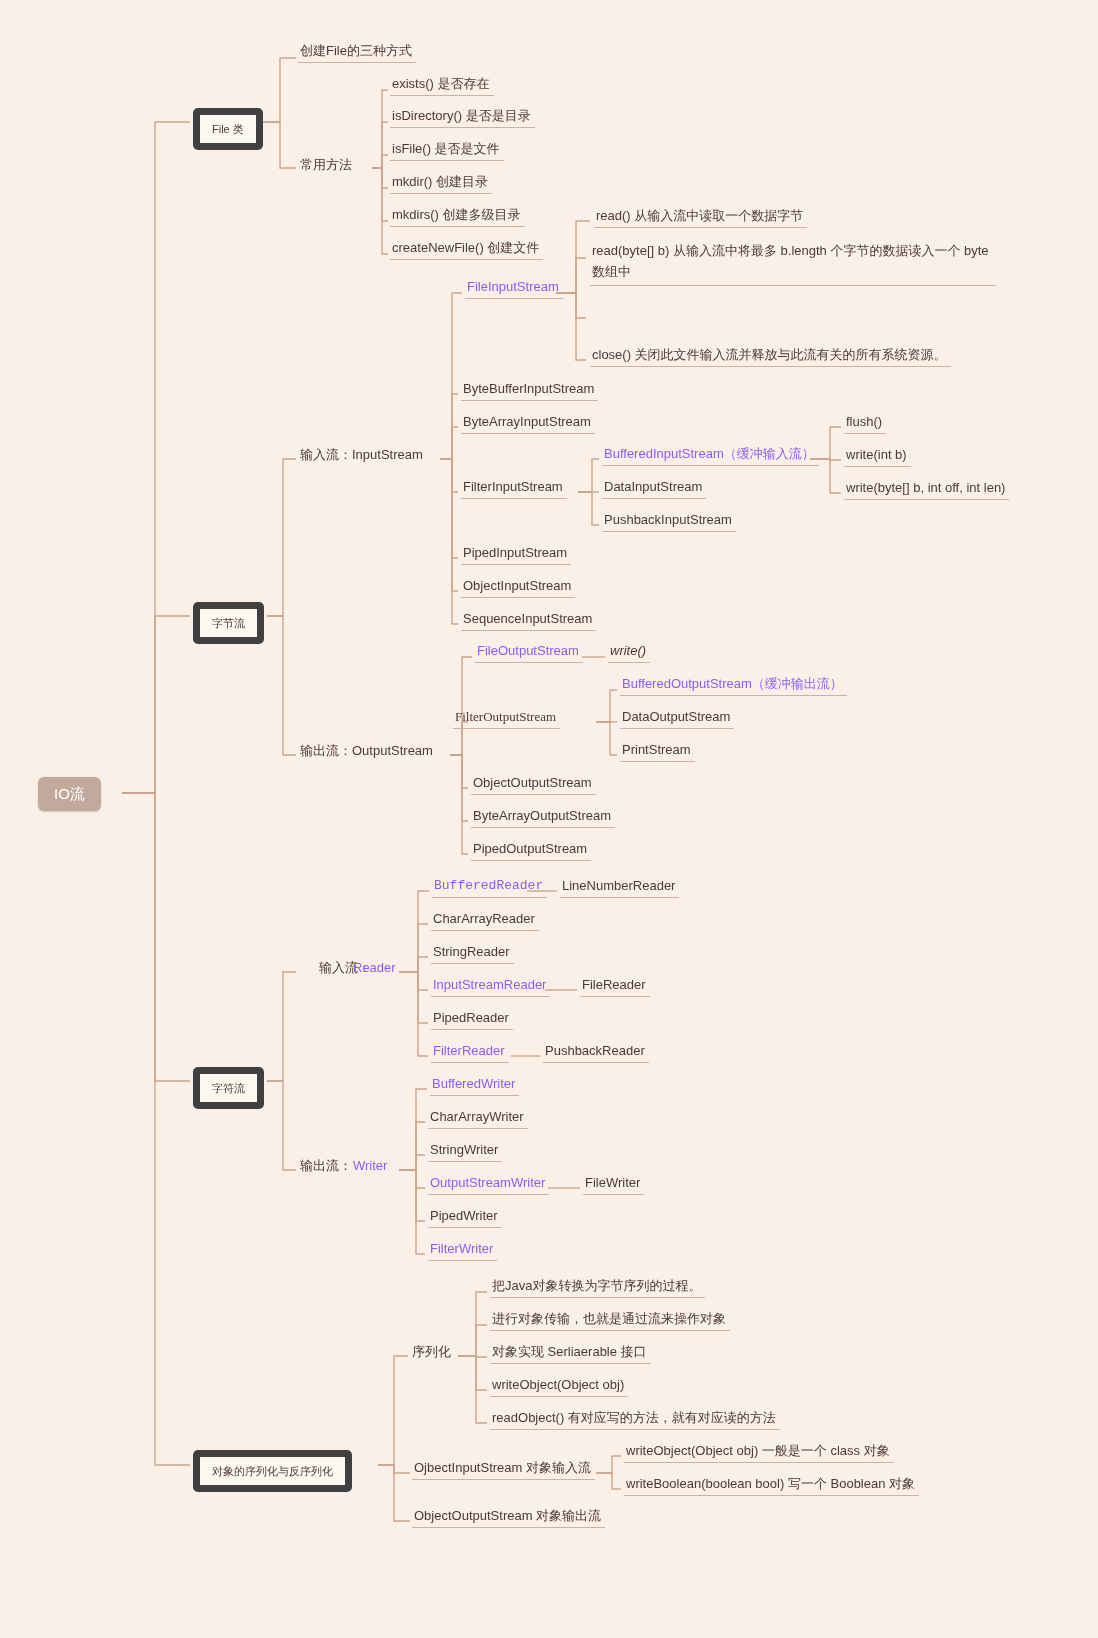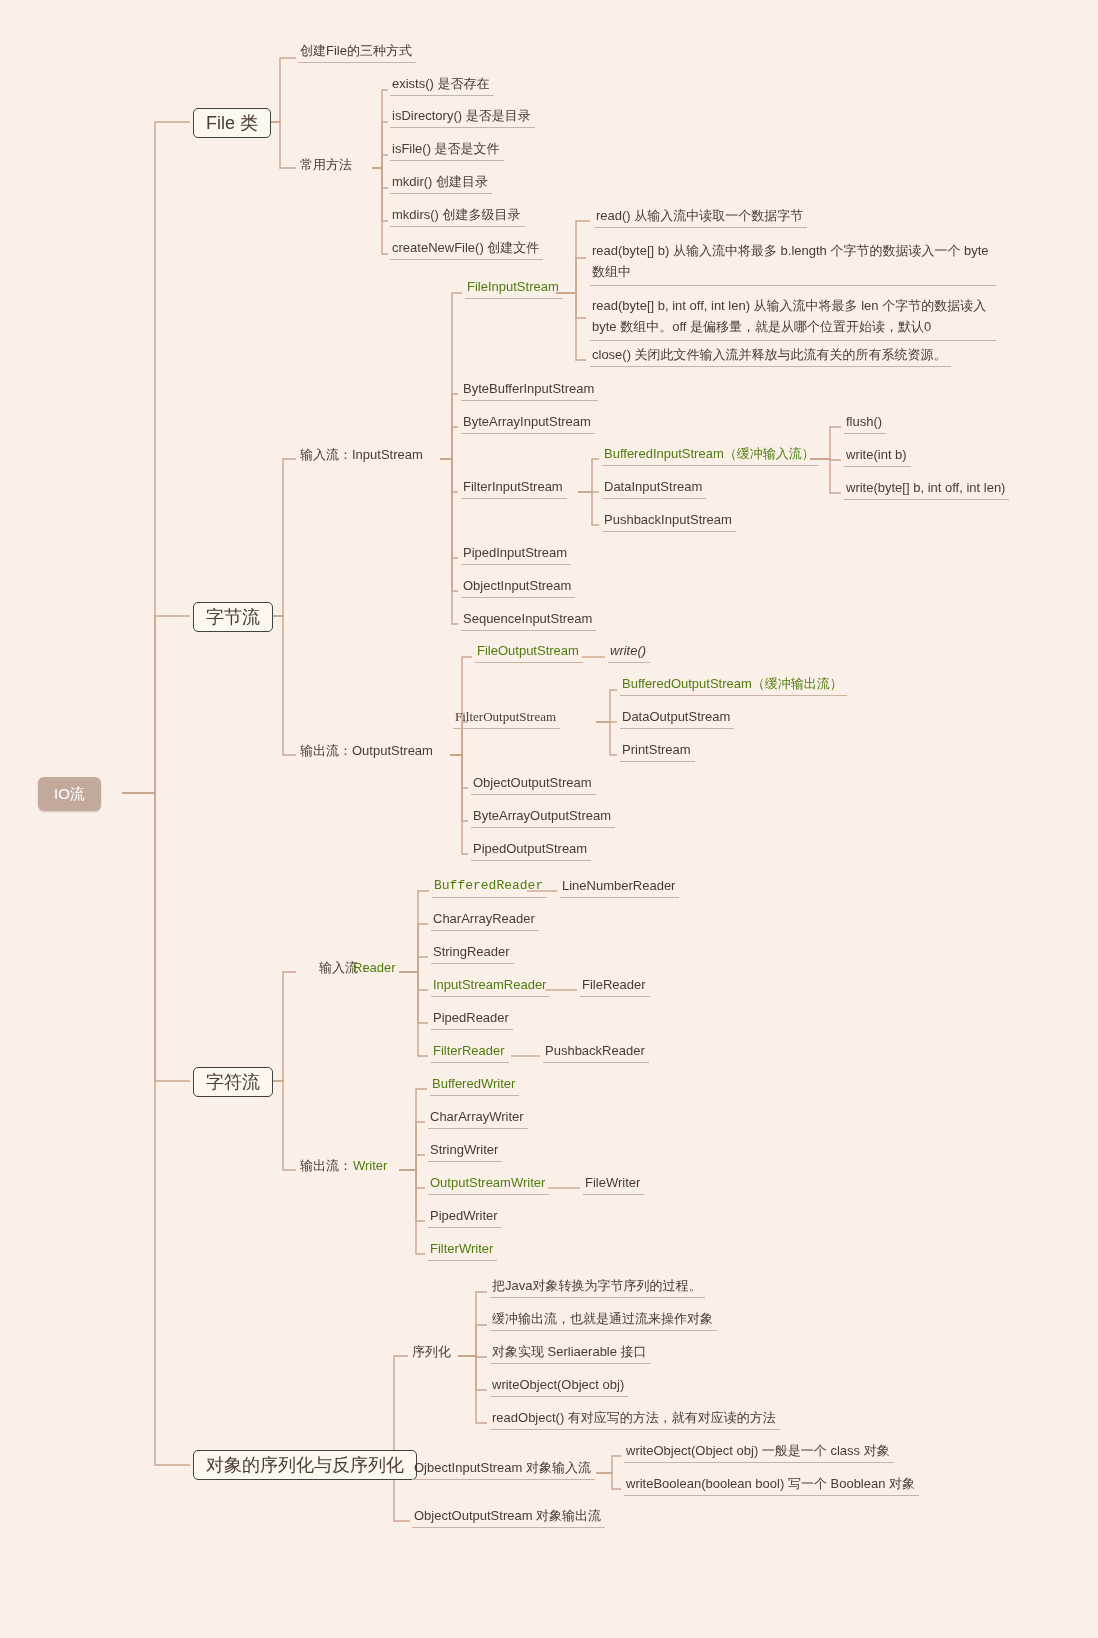--- a/index.html
+++ b/index.html
@@ -21,33 +21,33 @@
     background:#c3a99c;
     color:#ffffff;
     border-radius:6px;
     padding:9px 16px;
     font-size:15px;
     box-shadow:0 1px 2px rgba(0,0,0,.18);
   }
   
   .box1{
     background:#fdf8ee;
-    border:1px solid #404040;
+    border:7px solid #404040;
     border-radius:5px;
     padding:6px 12px;
-    font-size:18px;
+    font-size:11px;
     color:#4a3a32;
   }
   
   .u{
     border-bottom:1px solid #c9b3a5;
     padding:2px 4px 3px 2px;
   }
   .plain{padding:2px 4px 3px 2px;}
-  .red{color:#4d7c0f;}
+  .red{color:#8b5cf6;}
   .wrap{white-space:normal;width:400px;line-height:21px;}
 </style>
 </head>
 <body>
 
 <div id="canvas">
 
   <svg class="links" viewBox="0 0 1098 1638">
     <g fill="none" stroke="#c9a68f" stroke-width="1.4">
 
@@ -161,21 +161,20 @@
   <div class="node u red" style="left:465px;top:277px;">FileInputStream</div>
   <div class="node u" style="left:461px;top:379px;">ByteBufferInputStream</div>
   <div class="node u" style="left:461px;top:412px;">ByteArrayInputStream</div>
   <div class="node u" style="left:461px;top:477px;">FilterInputStream</div>
   <div class="node u" style="left:461px;top:543px;">PipedInputStream</div>
   <div class="node u" style="left:461px;top:576px;">ObjectInputStream</div>
   <div class="node u" style="left:461px;top:609px;">SequenceInputStream</div>
 
   <div class="node u" style="left:594px;top:206px;">read() 从输入流中读取一个数据字节</div>
   <div class="node u wrap" style="left:590px;top:238px;">read(byte[] b) 从输入流中将最多 b.length 个字节的数据读入一个 byte 数组中</div>
-  <div class="node u wrap" style="left:590px;top:293px;">read(byte[] b, int off, int len) 从输入流中将最多 len 个字节的数据读入 byte 数组中。off 是偏移量，就是从哪个位置开始读，默认0</div>
   <div class="node u" style="left:590px;top:345px;">close() 关闭此文件输入流并释放与此流有关的所有系统资源。</div>
 
   <div class="node u red" style="left:602px;top:444px;">BufferedInputStream（缓冲输入流）</div>
   <div class="node u" style="left:602px;top:477px;">DataInputStream</div>
   <div class="node u" style="left:602px;top:510px;">PushbackInputStream</div>
 
   <div class="node u" style="left:844px;top:412px;">flush()</div>
   <div class="node u" style="left:844px;top:445px;">write(int b)</div>
   <div class="node u" style="left:844px;top:478px;">write(byte[] b, int off, int len)</div>
 
@@ -211,21 +210,21 @@
   <div class="node u red" style="left:428px;top:1173px;">OutputStreamWriter</div>
   <div class="node u" style="left:428px;top:1206px;">PipedWriter</div>
   <div class="node u red" style="left:428px;top:1239px;">FilterWriter</div>
   <div class="node u" style="left:583px;top:1173px;">FileWriter</div>
 
   <div class="node plain" style="left:410px;top:1342px;">序列化</div>
   <div class="node u" style="left:412px;top:1458px;">OjbectInputStream 对象输入流</div>
   <div class="node u" style="left:412px;top:1506px;">ObjectOutputStream 对象输出流</div>
 
   <div class="node u" style="left:490px;top:1276px;">把Java对象转换为字节序列的过程。</div>
-  <div class="node u" style="left:490px;top:1309px;">缓冲输出流，也就是通过流来操作对象</div>
+  <div class="node u" style="left:490px;top:1309px;">进行对象传输，也就是通过流来操作对象</div>
   <div class="node u" style="left:490px;top:1342px;">对象实现 Serliaerable 接口</div>
   <div class="node u" style="left:490px;top:1375px;">writeObject(Object obj)</div>
   <div class="node u" style="left:490px;top:1408px;">readObject() 有对应写的方法，就有对应读的方法</div>
 
   <div class="node u" style="left:624px;top:1441px;">writeObject(Object obj) 一般是一个 class 对象</div>
   <div class="node u" style="left:624px;top:1474px;">writeBoolean(boolean bool) 写一个 Booblean 对象</div>
 
 </div>
 
 </body></html>

